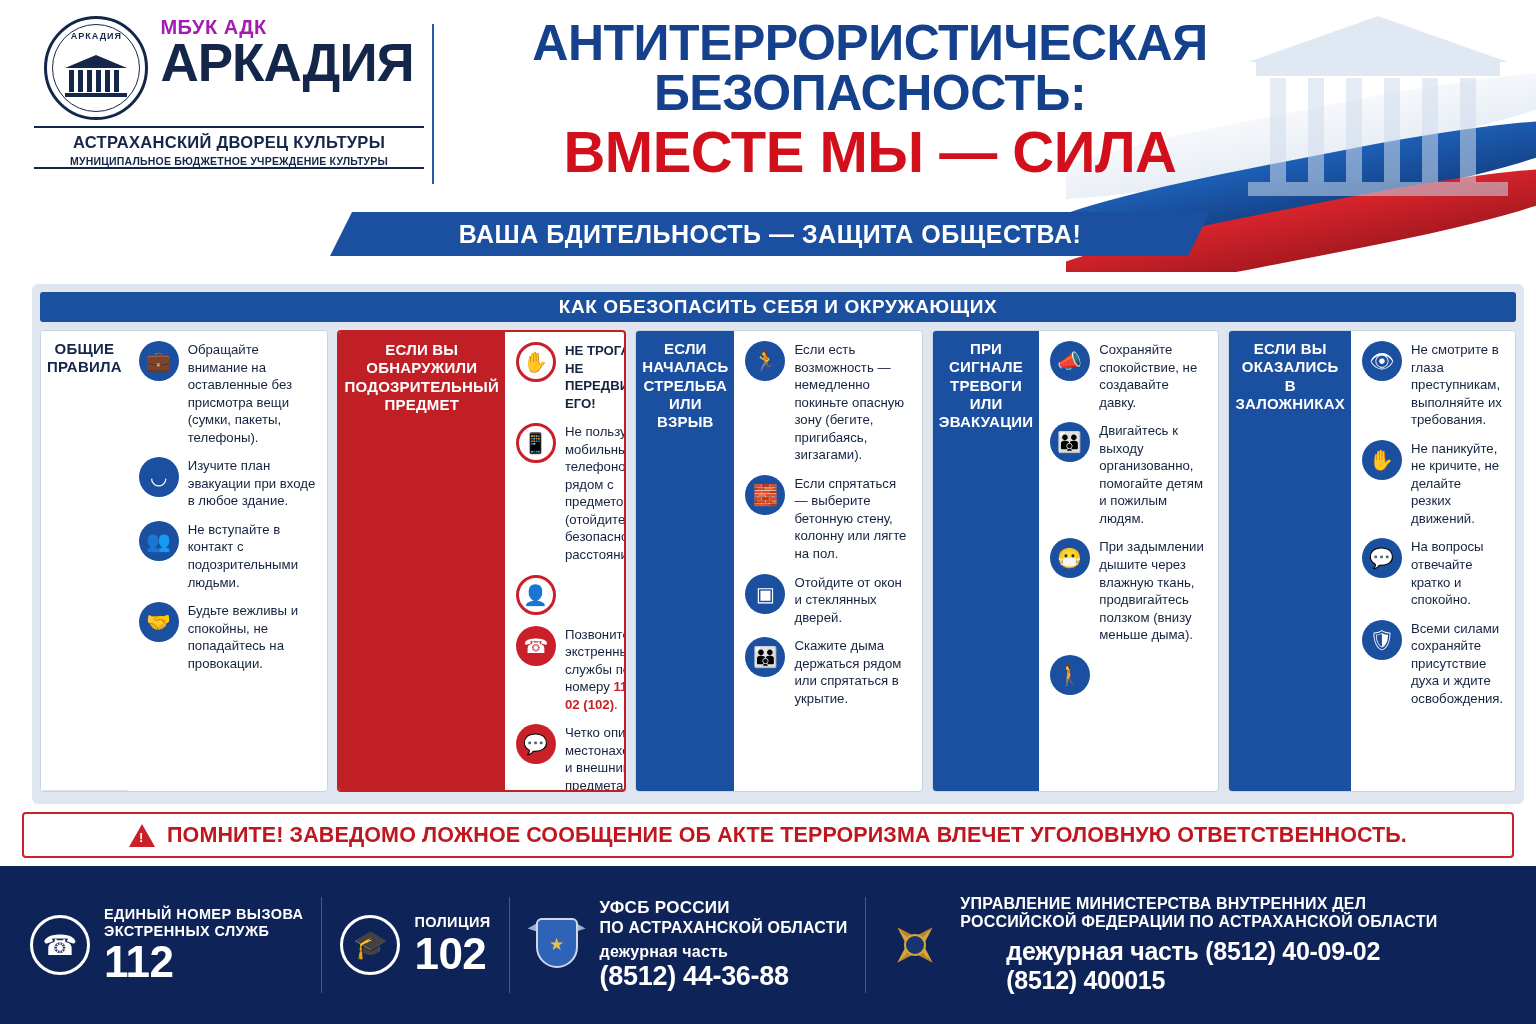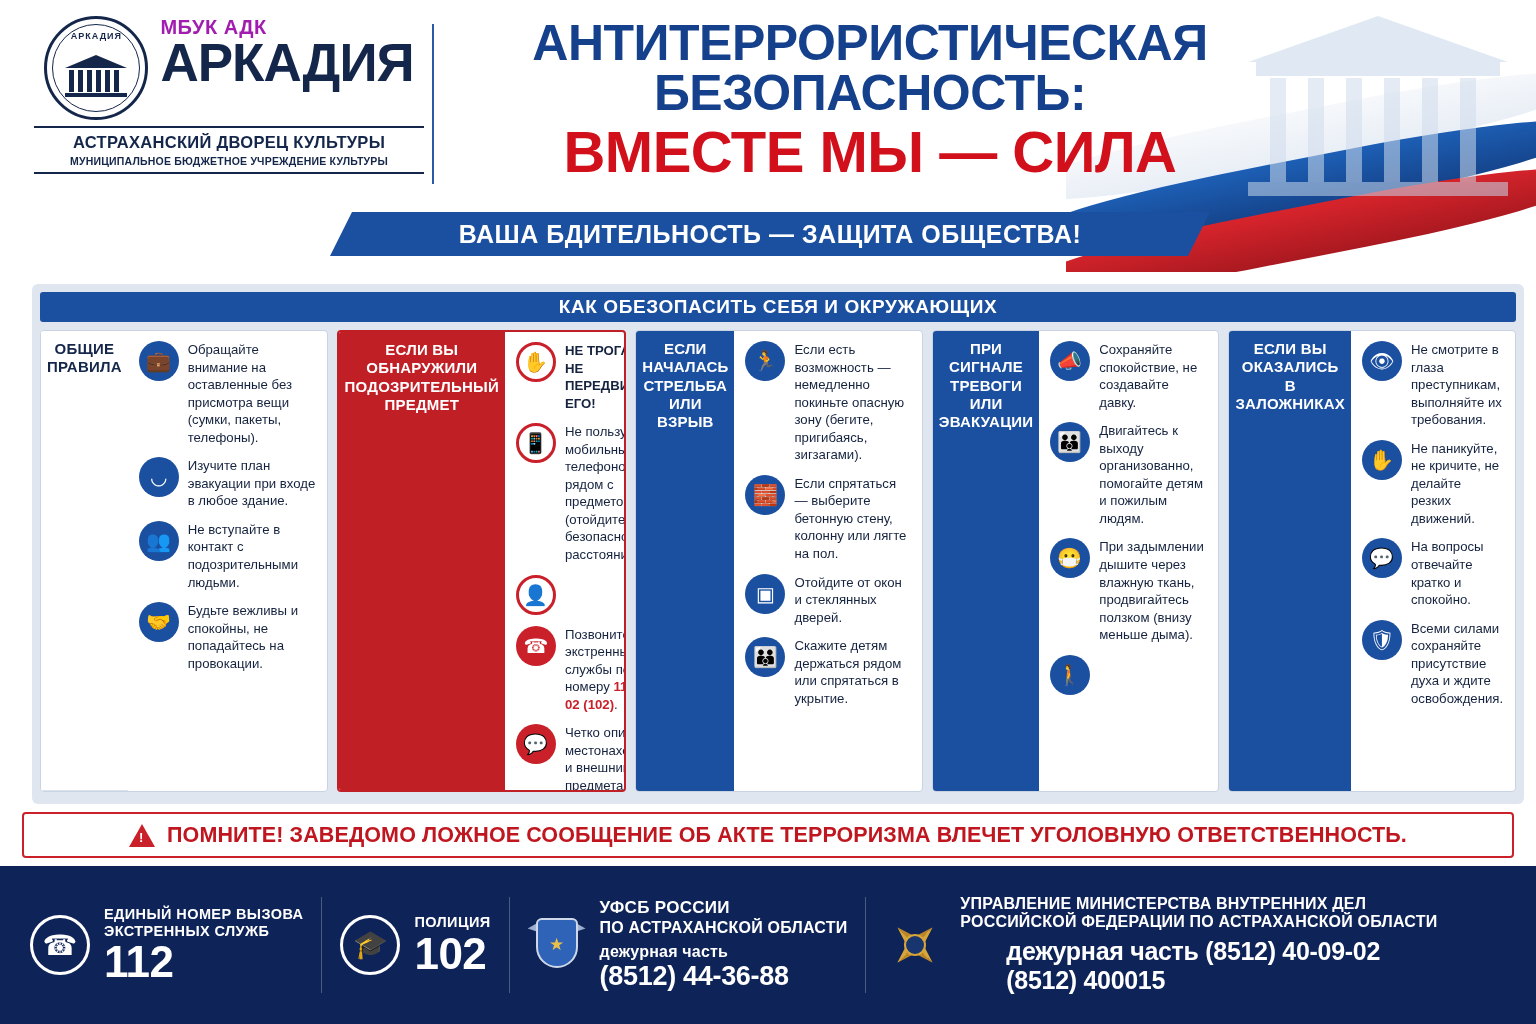--- a/index.html
+++ b/index.html
@@ -75,21 +75,21 @@
     background: repeating-linear-gradient(90deg,#14264a 0 5px,#ffffff 5px 9px); }
   .logo-emblem .mini-base { position: absolute; left: 0; top: 38px; width: 62px; height: 4px; background:#14264a; }
   .logo-text { text-align: left; }
   .mbuk { font-size: 20px; font-weight: bold; color: #a21caf; letter-spacing: .5px; line-height: 1.1; }
   .arkadia { font-size: 53px; font-weight: bold; color: #14264a; line-height: .95; letter-spacing: -1px; }
   .adk-sub1 {
     margin-top: 6px; font-size: 16.5px; font-weight: bold; color: #14264a;
     letter-spacing: .3px; border-top: 2px solid #14264a; padding-top: 5px;
   }
   .adk-sub2 { font-size: 10.5px; font-weight: bold; color: #14264a; letter-spacing: .2px; margin-top: 3px;
-    border-bottom: 2px solid #14264a; padding-bottom: 5px; }
+    border-bottom: 2px solid #14264a; }
 
   .vdivider { position: absolute; left: 432px; top: 24px; width: 2px; height: 160px; background: #2a5aa8; }
 
   .title-block { position: absolute; left: 460px; top: 18px; width: 820px; text-align: center; }
   .title-l1 { font-size: 50px; font-weight: bold; color: #14408c; line-height: 1.0; letter-spacing: -.5px; }
   .title-l2 { font-size: 50px; font-weight: bold; color: #14408c; line-height: 1.0; letter-spacing: -.5px; }
   .title-l3 { font-size: 58px; font-weight: bold; color: #d1101b; line-height: 1.05; margin-top: 4px; letter-spacing: -.5px; }
 
   .ribbon {
     position: absolute; left: 330px; top: 212px; width: 880px; height: 44px;
@@ -317,21 +317,21 @@
           <div class="item">
             <div class="ic">🧱</div>
             <p>Если спрятаться — выберите бетонную стену, колонну или лягте на пол.</p>
           </div>
           <div class="item">
             <div class="ic">▣</div>
             <p>Отойдите от окон и стеклянных дверей.</p>
           </div>
           <div class="item">
             <div class="ic">👪</div>
-            <p>Скажите детям держаться рядом или спрятаться в укрытие.</p>
+            <p>Скажите дыма держаться рядом или спрятаться в укрытие.</p>
           </div>
         </div>
       </div>
 
       <div class="col">
         <div class="col-head head-blue">ПРИ СИГНАЛЕ ТРЕВОГИ ИЛИ ЭВАКУАЦИИ</div>
         <div class="col-body">
           <div class="item">
             <div class="ic">📣</div>
             <p>Сохраняйте спокойствие, не создавайте давку.</p>

